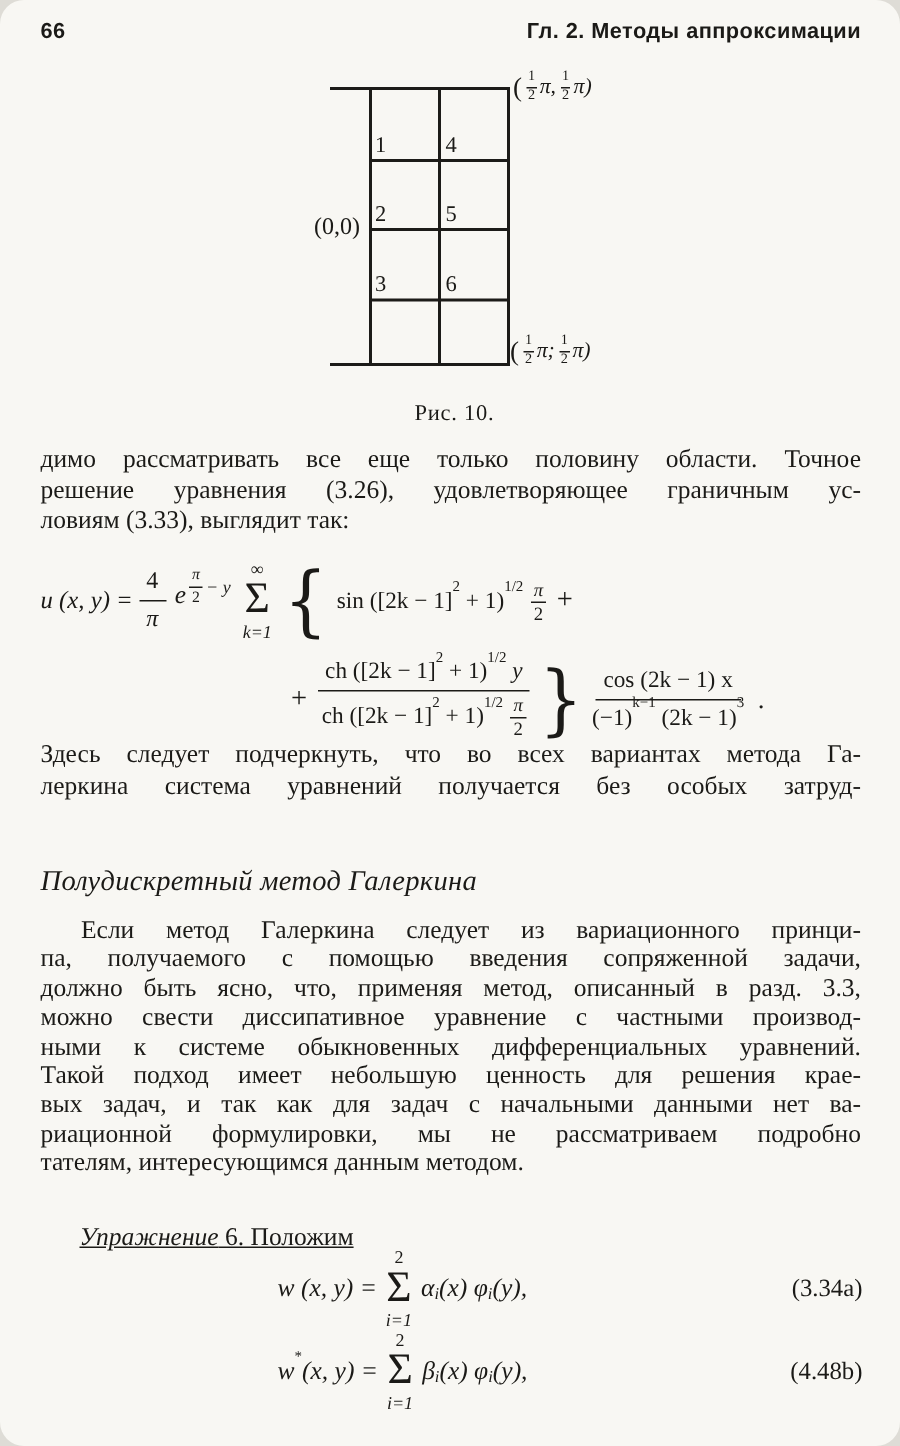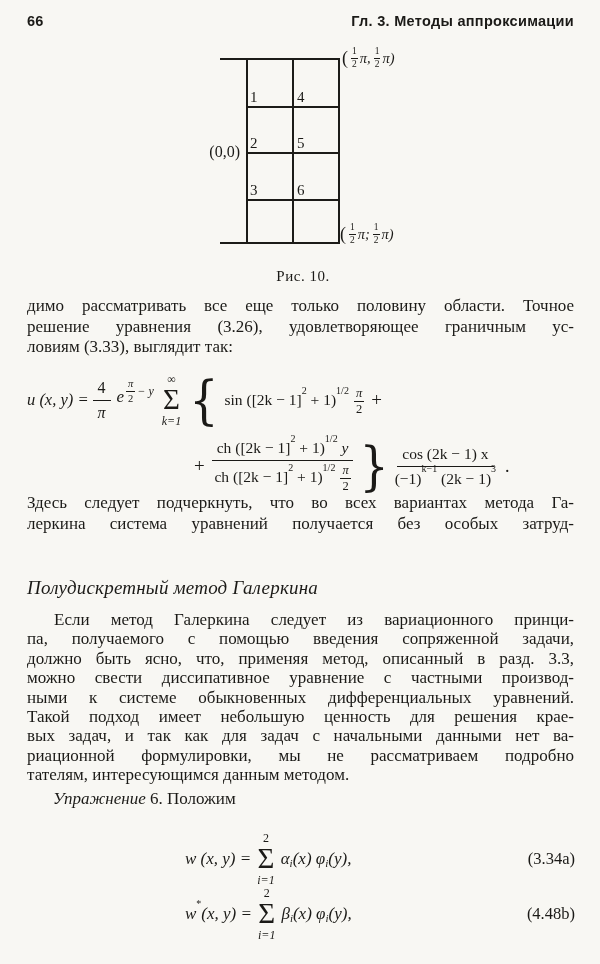--- a/index.html
+++ b/index.html
@@ -1,19 +1,20 @@
 <!DOCTYPE html>
 <html><head>
 <meta charset="utf-8">
 <style>
   html,body{margin:0;padding:0;background:#dedcd6;}
   .page{
     position:relative;width:600px;height:964px;margin:0 auto;
     background:#f8f7f3;color:#1b1a17;overflow:hidden;
     font-family:"Liberation Serif","DejaVu Serif",serif;
+    border-radius:16px;
   }
   
   .hdr{position:absolute;top:13px;left:27px;right:26px;display:flex;justify-content:space-between;
        font-family:"Liberation Sans","DejaVu Sans",sans-serif;font-weight:700;font-size:14.5px;letter-spacing:.3px;}
   
   .fig{position:absolute;left:190px;top:45px;width:240px;height:252px;}
   .fl{position:absolute;background:#1c1b18;}
   .cellnum{position:absolute;font-size:15px;line-height:15px;}
   .origin{position:absolute;left:0;top:98px;width:50px;text-align:right;font-size:16px;}
   .corner{position:absolute;display:flex;align-items:center;font-size:14.5px;white-space:nowrap;}
@@ -24,21 +25,21 @@
   .hfrac .d{padding-top:1px;}
   .capt{position:absolute;left:28px;top:223px;width:170px;text-align:center;font-size:15px;letter-spacing:.5px;}
   
   .para{position:absolute;left:27px;width:547px;font-size:17px;}
   .ln{display:block;}
   .pa .ln{line-height:20.6px;}
   .pc .ln{line-height:19.4px;}
   .j{text-align:justify;text-align-last:justify;}
   .ind{text-indent:27px;}
   .shead{position:absolute;left:27px;top:577px;font-size:19px;font-style:italic;letter-spacing:.2px;}
-  .exer{position:absolute;left:53px;top:789px;font-size:17px;}
+  .exer{position:absolute;left:53px;top:815px;font-size:17px;text-decoration:underline;}
   .it{font-style:italic;}
   
   .fline{position:absolute;display:flex;align-items:center;font-size:16.5px;white-space:nowrap;}
   .f1{left:27px;top:364px;height:72px;}
   .f2{left:191px;top:434px;height:64px;}
   .frac{display:inline-flex;flex-direction:column;align-items:center;margin:0 4px;font-size:15.5px;}
   .frac .fn{border-bottom:1.5px solid #1b1a17;padding:0 5px 3px;white-space:nowrap;}
   .frac .fd{padding-top:3px;white-space:nowrap;}
   .coef{font-size:16px;}
   sup.s{font-size:10px;position:relative;top:-5px;line-height:0;font-style:normal;}
@@ -63,21 +64,21 @@
   .eb{top:885px;height:58px;}
   .tag{position:absolute;right:0;top:50%;transform:translateY(-50%);font-size:16.5px;font-style:normal;}
 </style>
 </head>
 <body>
 
 <div class="page">
 
   <div class="hdr">
     <span>66</span>
-    <span>Гл. 3. Методы аппроксимации</span>
+    <span>Гл. 2. Методы аппроксимации</span>
   </div>
 
   <div class="fig">
     <div class="fl" style="left:30px;top:13px;width:120px;height:2px;"></div>
     <div class="fl" style="left:30px;top:197px;width:120px;height:2px;"></div>
     <div class="fl" style="left:56px;top:13px;width:2px;height:186px;"></div>
     <div class="fl" style="left:102px;top:13px;width:2px;height:186px;"></div>
     <div class="fl" style="left:148px;top:13px;width:2px;height:186px;"></div>
     <div class="fl" style="left:56px;top:61px;width:94px;height:2px;"></div>
     <div class="fl" style="left:56px;top:107px;width:94px;height:2px;"></div>

